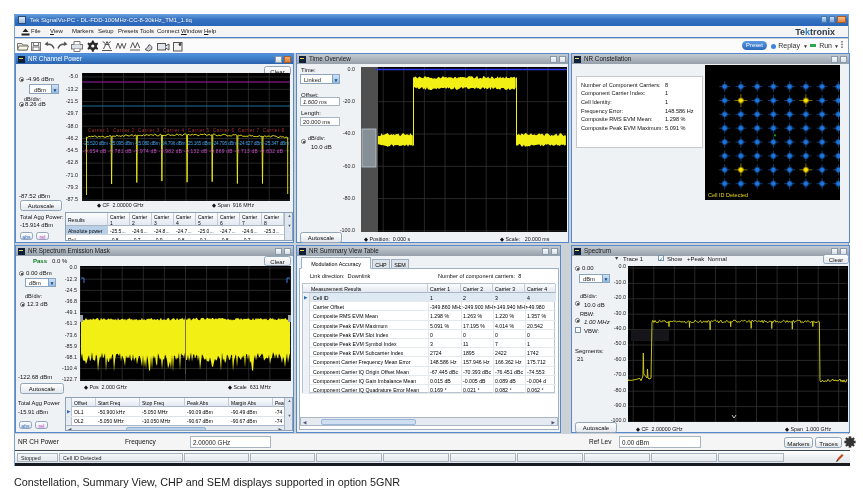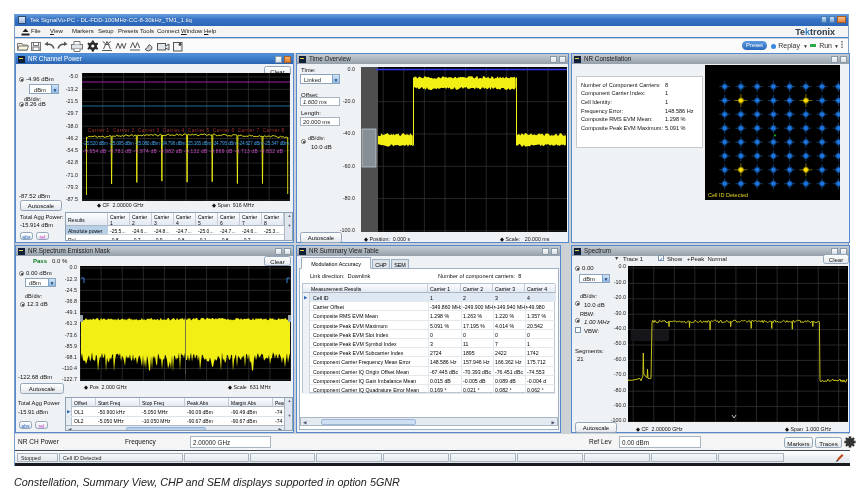--- a/index.html
+++ b/index.html
@@ -879,13 +879,13 @@
  <div style="position:absolute;left:569px;top:2px;width:66px;height:9px;border:1px solid #aab4be;"></div>
  <div style="position:absolute;left:636px;top:2px;width:66px;height:9px;border:1px solid #aab4be;"></div>
  <div style="position:absolute;left:703px;top:2px;width:66px;height:9px;border:1px solid #aab4be;"></div>
  <svg width="9" height="10" viewBox="0 0 9 10" style="left:820px;top:1.5px;">
         <path d="M1,9 L3,5 L7,1 L8.5,2.5 L4.5,6.5 Z" fill="#c04818"></path>
         <path d="M1,9 L2.2,6.6 L3.6,7.8 Z" fill="#333"></path>
       </svg>
 </div>
 <div style="position:absolute;left:0;top:449px;width:835px;height:3px;background:#181c20;"></div>
 </div>
-<div class="abs" style="left:14px;top:476px;font-size:10.8px;font-style:italic;color:#222;">Constellation, Summary View, CHP and SEM displays supported in option 5GNR</div>
+<div class="abs" style="left:14px;top:476px;font-size:10.8px;color:#222;">Constellation, Summary View, CHP and SEM displays supported in option 5GNR</div>
 
 </body></html>

